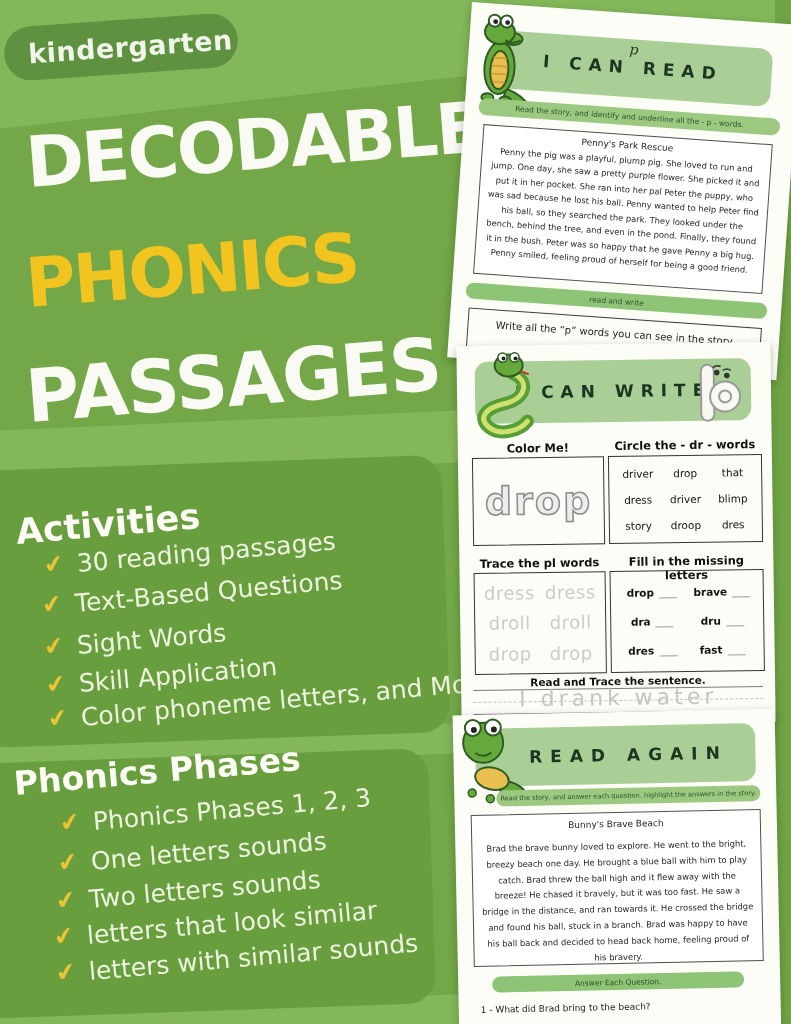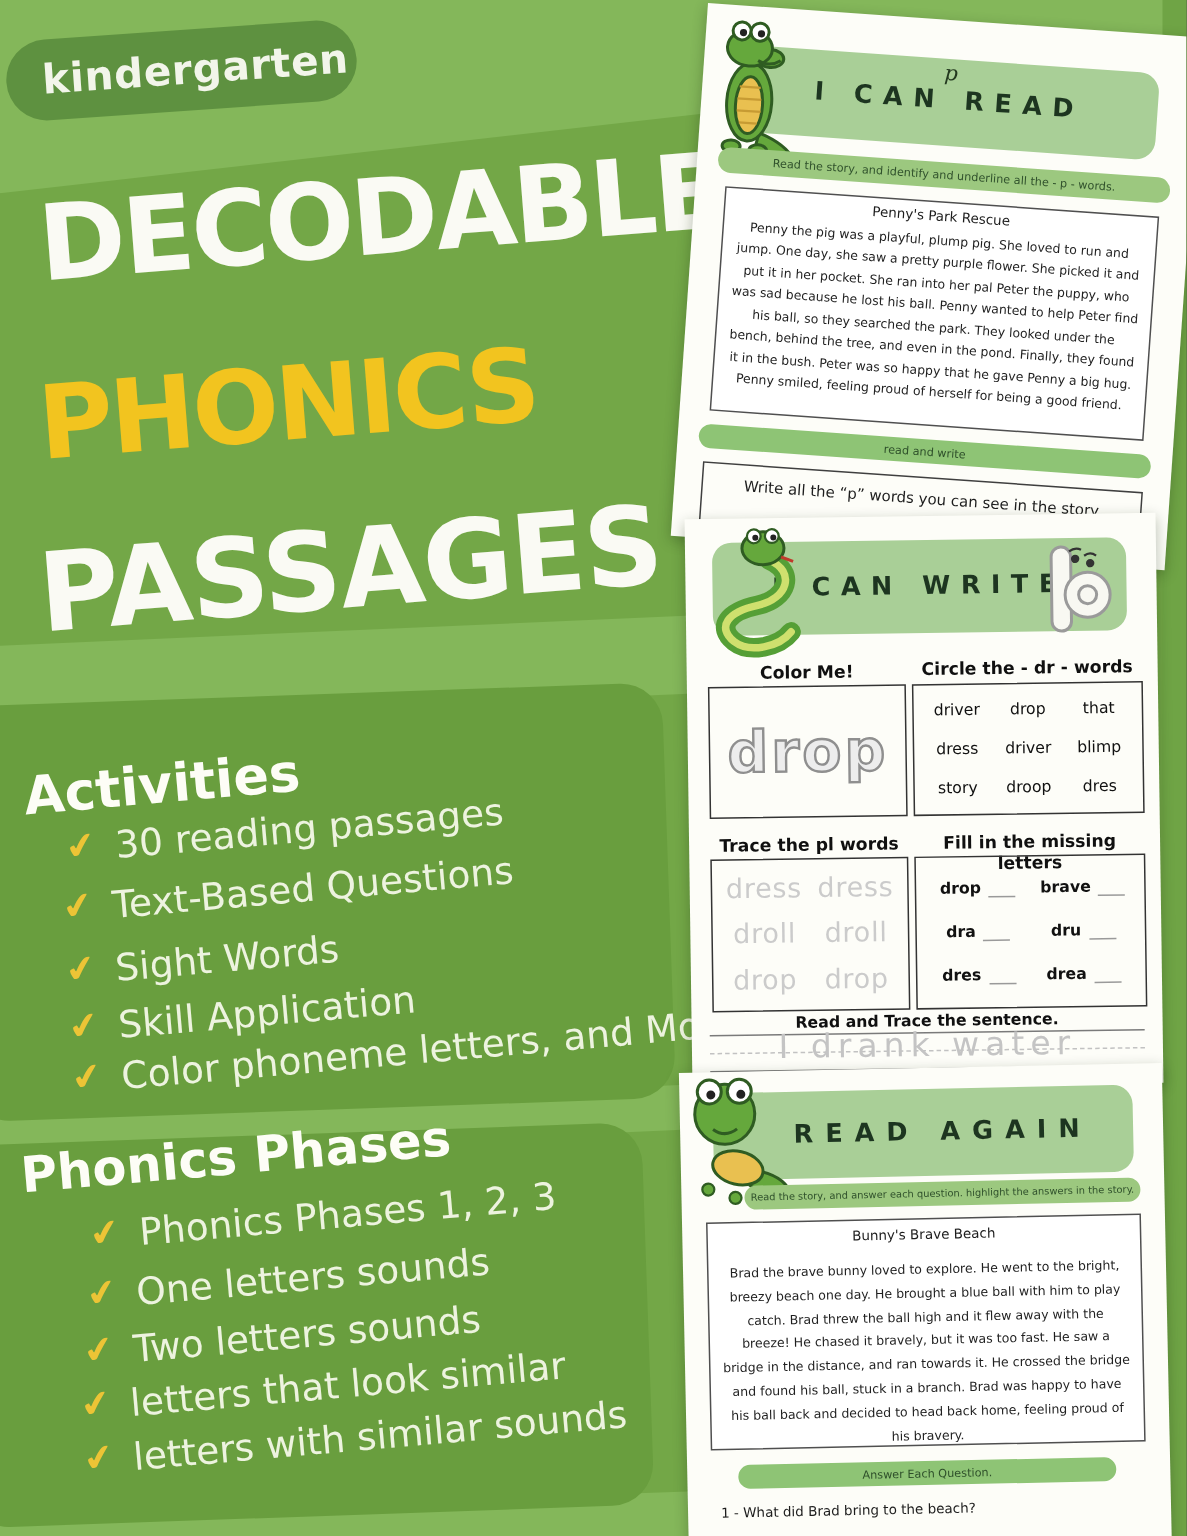--- a/index.html
+++ b/index.html
@@ -276,21 +276,21 @@
         </span>
       <span class="fill-cell">
           <span class="w">dru</span>
           <span class="fill-line"></span>
         </span>
       <span class="fill-cell">
           <span class="w">dres</span>
           <span class="fill-line"></span>
         </span>
       <span class="fill-cell">
-          <span class="w">drea</span>
+          <span class="w">fast</span>
           <span class="fill-line"></span>
         </span>
     </div>
     <div class="s2-sentlbl">Read and Trace the sentence.</div>
     <div class="s2-guide">
       <div class="mid"></div>
       <div class="traced">I drank water</div>
     </div>
   </div>
 

